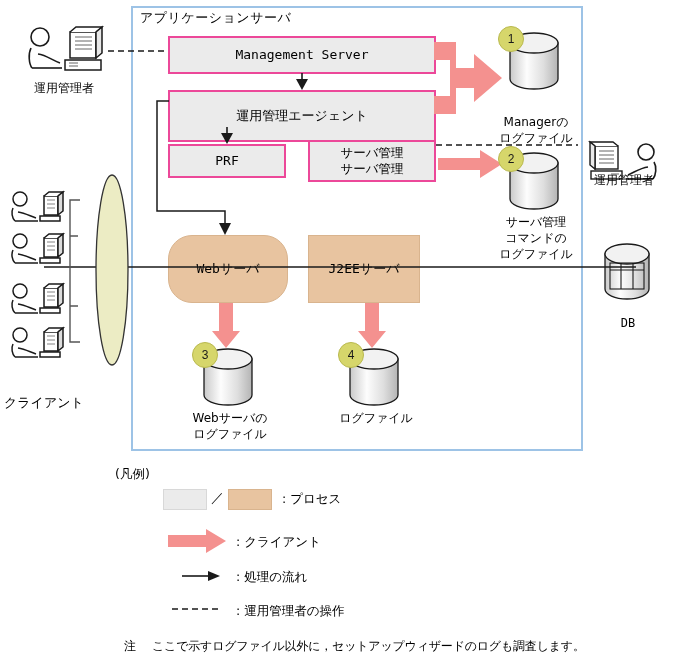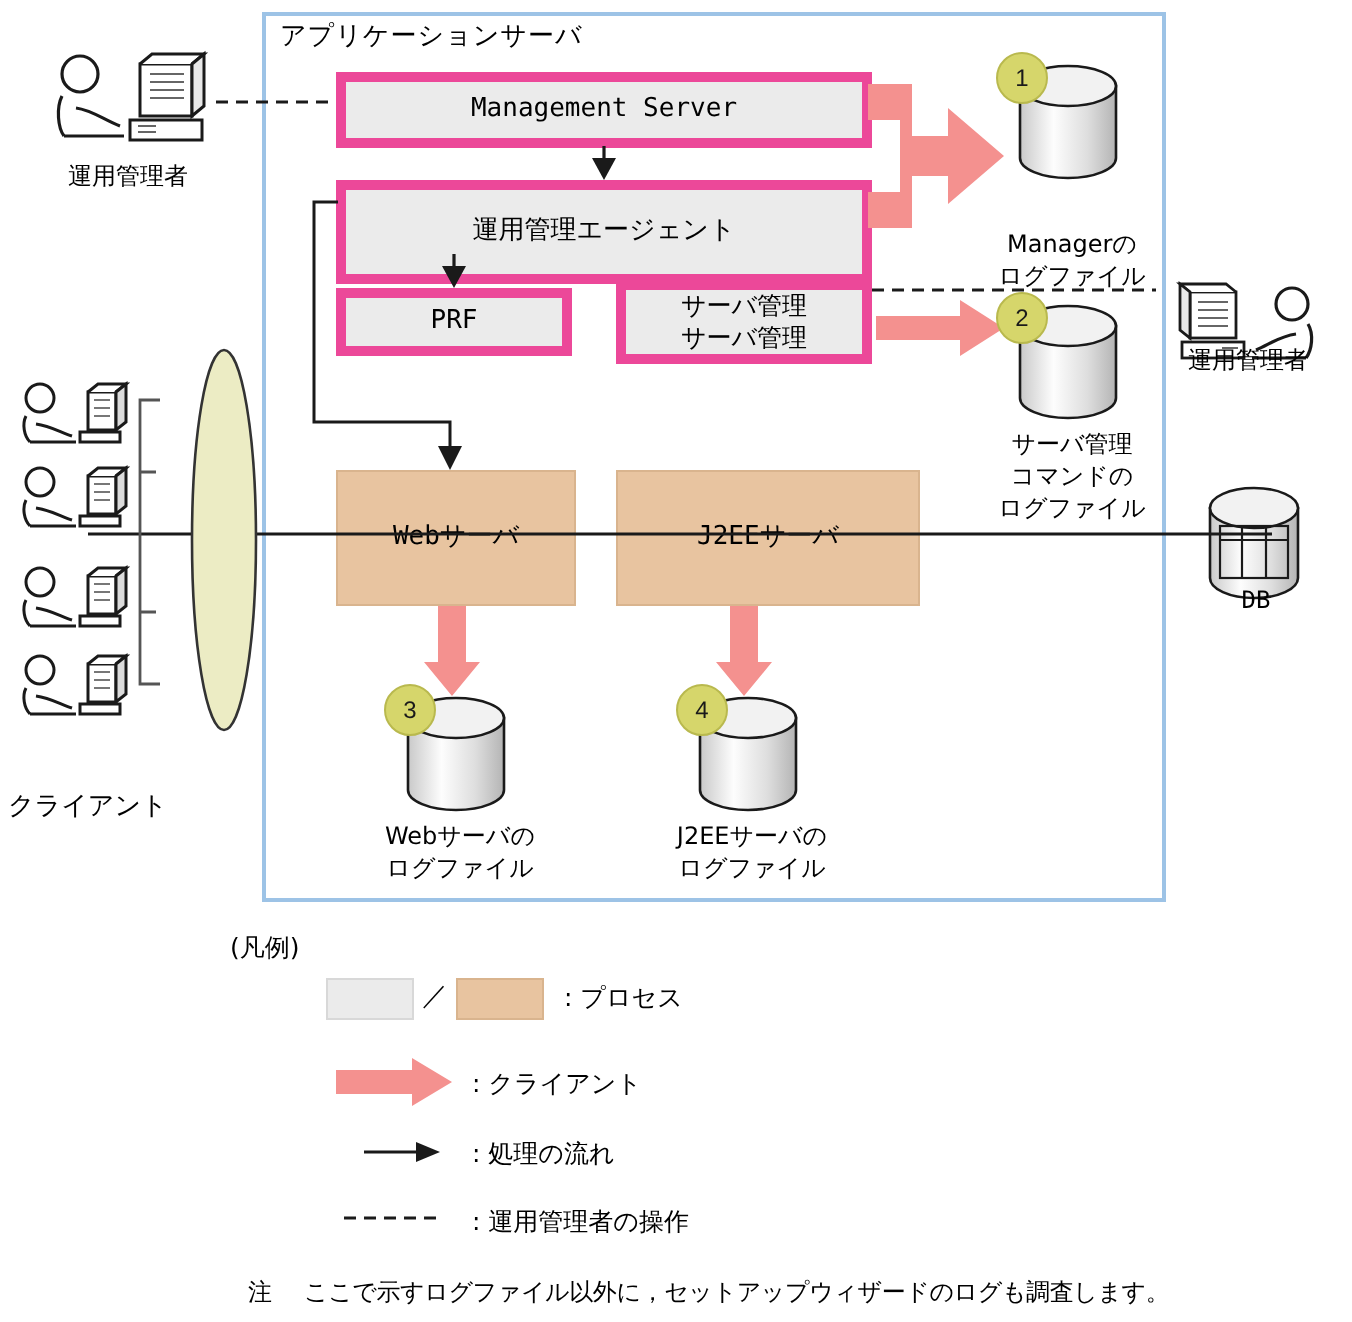--- a/index.html
+++ b/index.html
@@ -26,34 +26,34 @@
     left:140px;top:9px;font-size:13px;letter-spacing:.5px;
   }
 
   
   .proc{
     box-sizing:border-box;
     display:flex;align-items:center;justify-content:center;
     text-align:center;line-height:1.3;
   }
   .proc-gray{
-    background:#ebebeb;border:5px solid #ec4899;
+    background:#ebebeb;border:2px solid #ec4899;
     font-size:13px;
   }
   .proc-tan{
     background:#e8c4a0;border:1px solid #d9b48e;
     font-size:13px;
   }
 
   #box-management-server{left:168px;top:36px;width:268px;height:38px;}
   #box-agent{left:168px;top:90px;width:268px;height:52px;}
   #box-prf{left:168px;top:144px;width:118px;height:34px;}
   #box-server-cmd{left:308px;top:140px;width:128px;height:42px;font-size:12.5px;}
-  #box-web-server{left:168px;top:235px;width:120px;height:68px;}
-  #box-j2ee-server{left:308px;top:235px;width:152px;height:68px;}
+  #box-web-server{left:168px;top:235px;width:120px;height:68px;border-radius:24px;}
+  #box-j2ee-server{left:308px;top:235px;width:112px;height:68px;}
   .cyl-label{
     text-align:center;font-size:12px;line-height:1.35;
   }
 
   
   .badge{
     width:24px;height:24px;border-radius:50%;
     background:#d6d66b;border:1px solid #b9b94e;
     color:#1a1a1a;font-size:12px;
     display:flex;align-items:center;justify-content:center;
@@ -184,21 +184,20 @@
   <div>Webサーバの</div>
   <div>ログファイル</div>
 </div>
 
 <svg class="abs" style="left:346px;top:348px;" width="58" height="60">
   <path d="M4 11 L4 47 A24 10 0 0 0 52 47 L52 11 Z" fill="url(#cg1)" stroke="#1a1a1a" stroke-width="1.3"></path>
   <ellipse cx="28" cy="11" rx="24" ry="10" fill="#f2f2f2" stroke="#1a1a1a" stroke-width="1.3"></ellipse>
 </svg>
 <div class="abs badge" style="left:338px;top:342px;">4</div>
 <div class="abs cyl-label jp" style="left:320px;top:410px;width:112px;">
-  <div>J2EEサーバの</div>
   <div>ログファイル</div>
 </div>
 
 <svg class="abs" style="left:580px;top:140px;" width="86" height="46">
   <g transform="translate(86,0) scale(-1,1)">
     <g stroke="#1a1a1a" stroke-width="1.6" fill="#ffffff">
       <circle cx="20" cy="12" r="8"></circle>
       <path d="M12 22 C9 27 10 35 13 39" fill="none"></path>
       <path d="M13 39 L40 39" fill="none"></path>
       <path d="M18 27 C26 28 31 32 38 35" fill="none"></path>
@@ -220,21 +219,21 @@
 <svg class="abs" style="left:602px;top:243px;" width="52" height="62">
   <path d="M3 11 L3 46 A22 10 0 0 0 47 46 L47 11 Z" fill="url(#cg1)" stroke="#1a1a1a" stroke-width="1.3"></path>
   <ellipse cx="25" cy="11" rx="22" ry="10" fill="#f2f2f2" stroke="#1a1a1a" stroke-width="1.3"></ellipse>
   <g stroke="#1a1a1a" stroke-width="1.1" fill="none">
     <rect x="8" y="20" width="34" height="26"></rect>
     <line x1="8" y1="27" x2="42" y2="27"></line>
     <line x1="19" y1="20" x2="19" y2="46"></line>
     <line x1="31" y1="20" x2="31" y2="46"></line>
   </g>
 </svg>
-<div class="abs lbl mono" style="left:602px;top:293px;width:52px;">DB</div>
+<div class="abs lbl mono" style="left:602px;top:316px;width:52px;">DB</div>
 
 <svg class="abs" style="left:44px;top:264px;" width="592" height="6">
   <line x1="0" y1="3" x2="592" y2="3" stroke="#1a1a1a" stroke-width="1.4"></line>
 </svg>
 
 <svg class="abs" style="left:92px;top:172px;" width="40" height="196">
   <ellipse cx="20" cy="98" rx="16" ry="95" fill="#ececc4" stroke="#333" stroke-width="1.3"></ellipse>
 </svg>
 
 <svg class="abs" style="left:66px;top:198px;" width="22" height="148">

